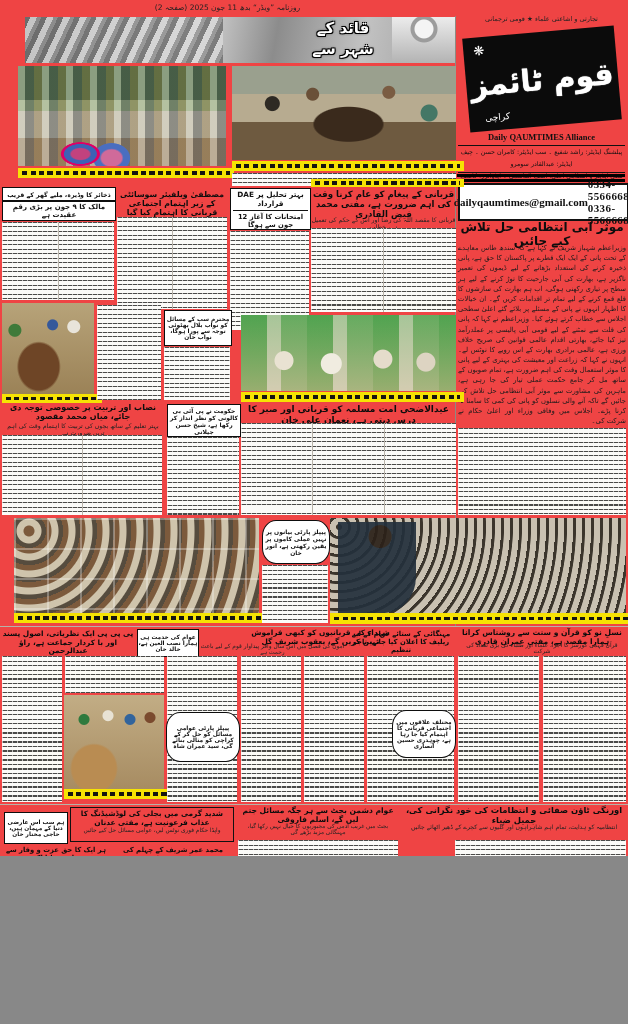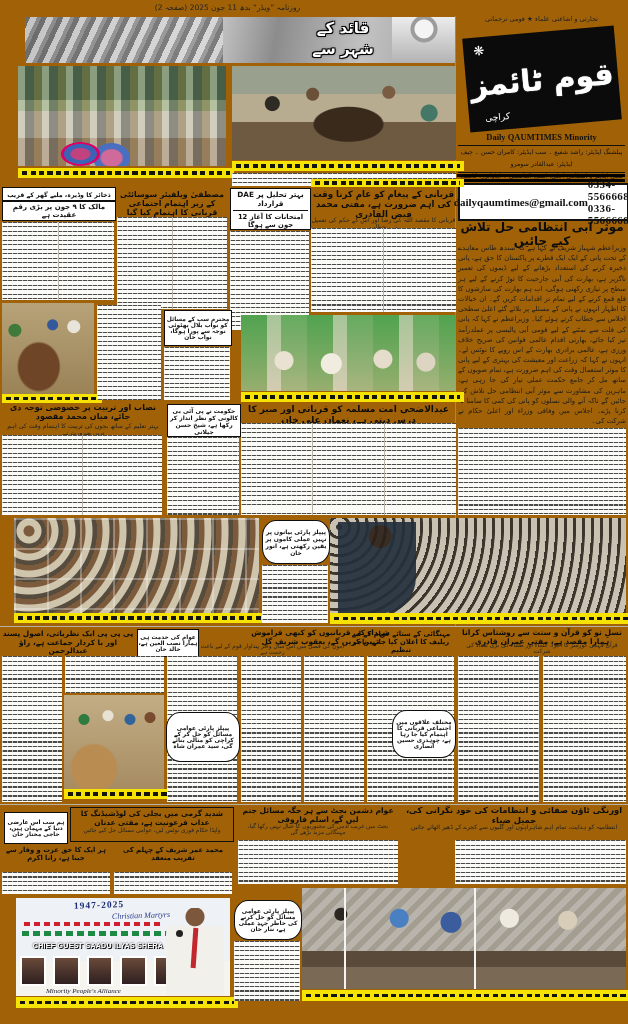--- a/index.html
+++ b/index.html
@@ -1,16 +1,16 @@
 <!DOCTYPE html>
 <html lang="ur"><head>
 <meta charset="utf-8">
 <style>
   html,body{margin:0;padding:0;background:#888;}
-  .page{position:relative;width:628px;height:1024px;background:#a16207;overflow:hidden;
+  .page{position:relative;width:628px;height:856px;background:#ef4444;overflow:hidden;
         font-family:"DejaVu Sans",sans-serif;color:#111;}
   .abs{position:absolute;}
   .u{direction:rtl;font-family:"DejaVu Sans",sans-serif;}
   .h{font-weight:700;text-align:center;color:#0d0d0d;line-height:1.18;}
   .sub{font-weight:400;text-align:center;color:#222;}
   
   .ft{background-color:#fbfbf8;
       background-image:
         repeating-linear-gradient(to right, rgba(251,251,248,.65) 0 1px, rgba(251,251,248,0) 1px 5px),
         repeating-linear-gradient(to bottom, #4a4a48 0 1px, transparent 1px 4.5px);}
@@ -68,21 +68,21 @@
   <div class="abs u" style="left:459px;top:15px;width:165px;height:10px;font-size:6.5px;text-align:center;color:#222;">تجارتی و اشاعتی علماء ★ قومی ترجمانی</div>
 
   <div class="logo-box">
     <div class="logo-inner">
       <span class="logo-orn">❋</span>
       <span class="logo-txt">قوم ٹائمز</span>
       <span class="logo-city">کراچی</span>
     </div>
   </div>
 
-  <div class="abs serif" style="left:459px;top:132px;width:165px;height:11px;font-size:8.5px;font-weight:bold;text-align:center;">Daily QAUMTIMES Minority</div>
+  <div class="abs serif" style="left:459px;top:132px;width:165px;height:11px;font-size:8.5px;font-weight:bold;text-align:center;">Daily QAUMTIMES Alliance</div>
 
   <div class="abs u" style="left:458px;top:145px;width:167px;height:26px;border-top:1px solid #111;border-bottom:1px solid #111;
               font-size:6.3px;text-align:center;line-height:12px;">
     <div>پبلشنگ ایڈیٹر: راشد شفیع ۔ سب ایڈیٹر: کامران حسن ۔ چیف ایڈیٹر: عبدالقادر سومرو</div>
     <div>سٹی ایڈیٹر و انتظامی اعلیٰ: آصف القاسمی ۔ ایڈوائزر: کاشف عمران بلوچی</div>
   </div>
 
   <div class="abs" style="left:457px;top:174px;width:168px;height:3px;background:#000;"></div>
   <div class="abs" style="left:457px;top:179px;width:168px;height:3px;background:#000;"></div>
 

